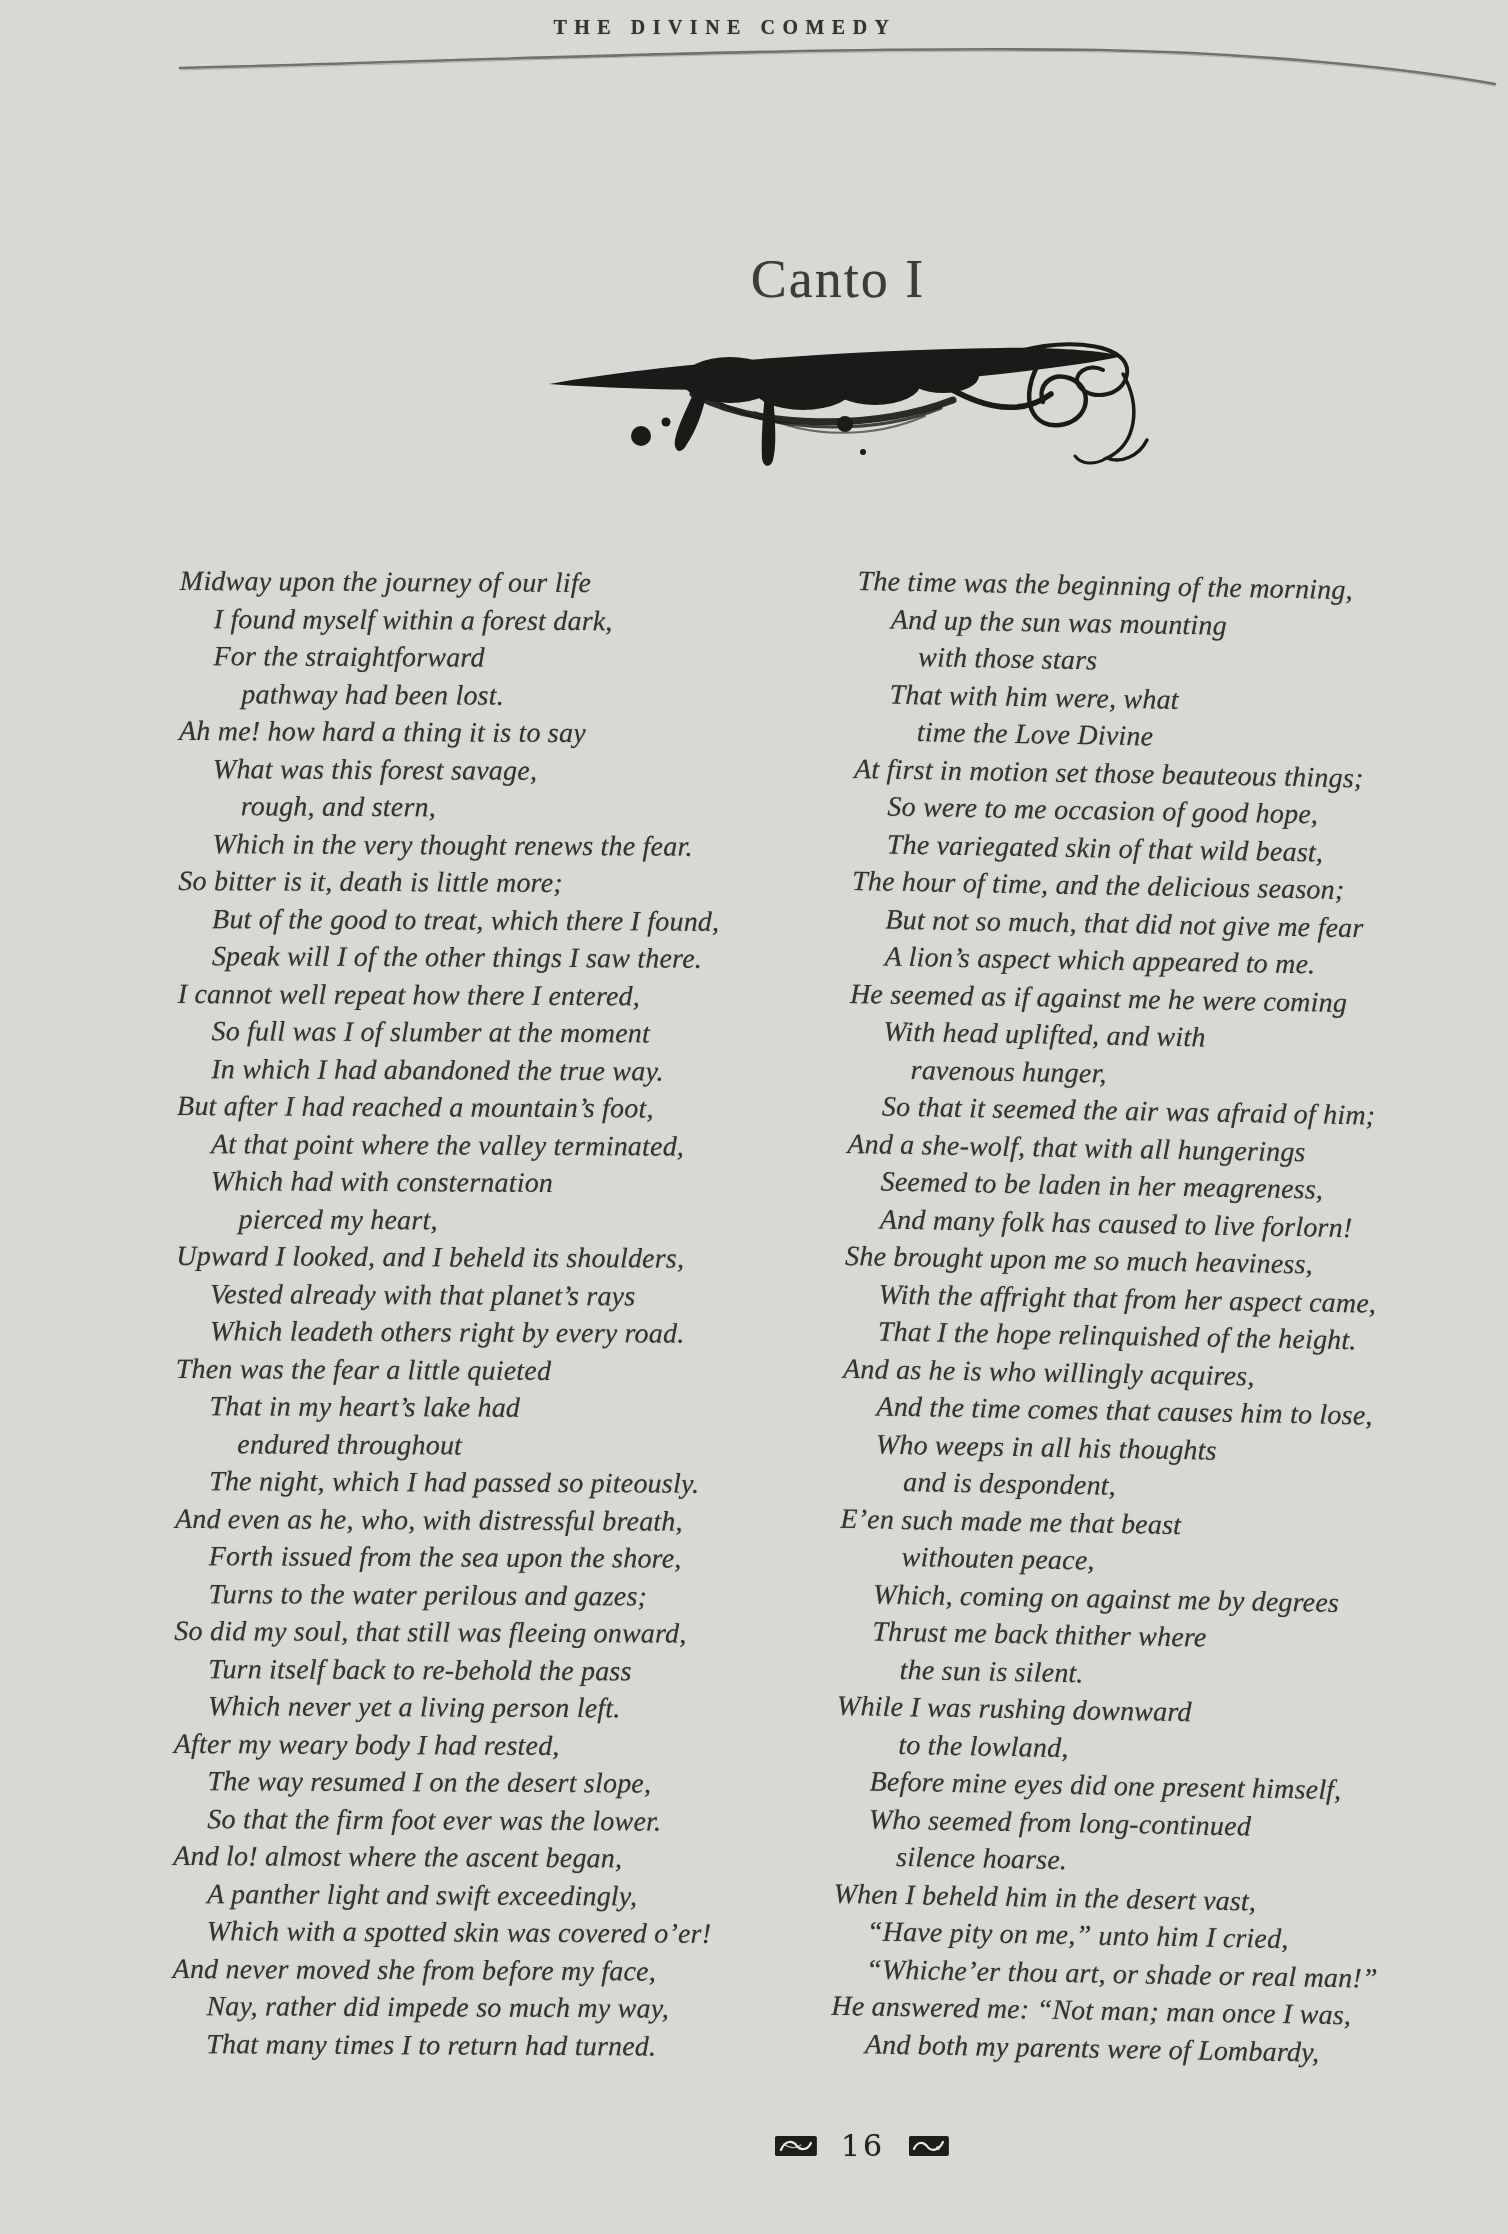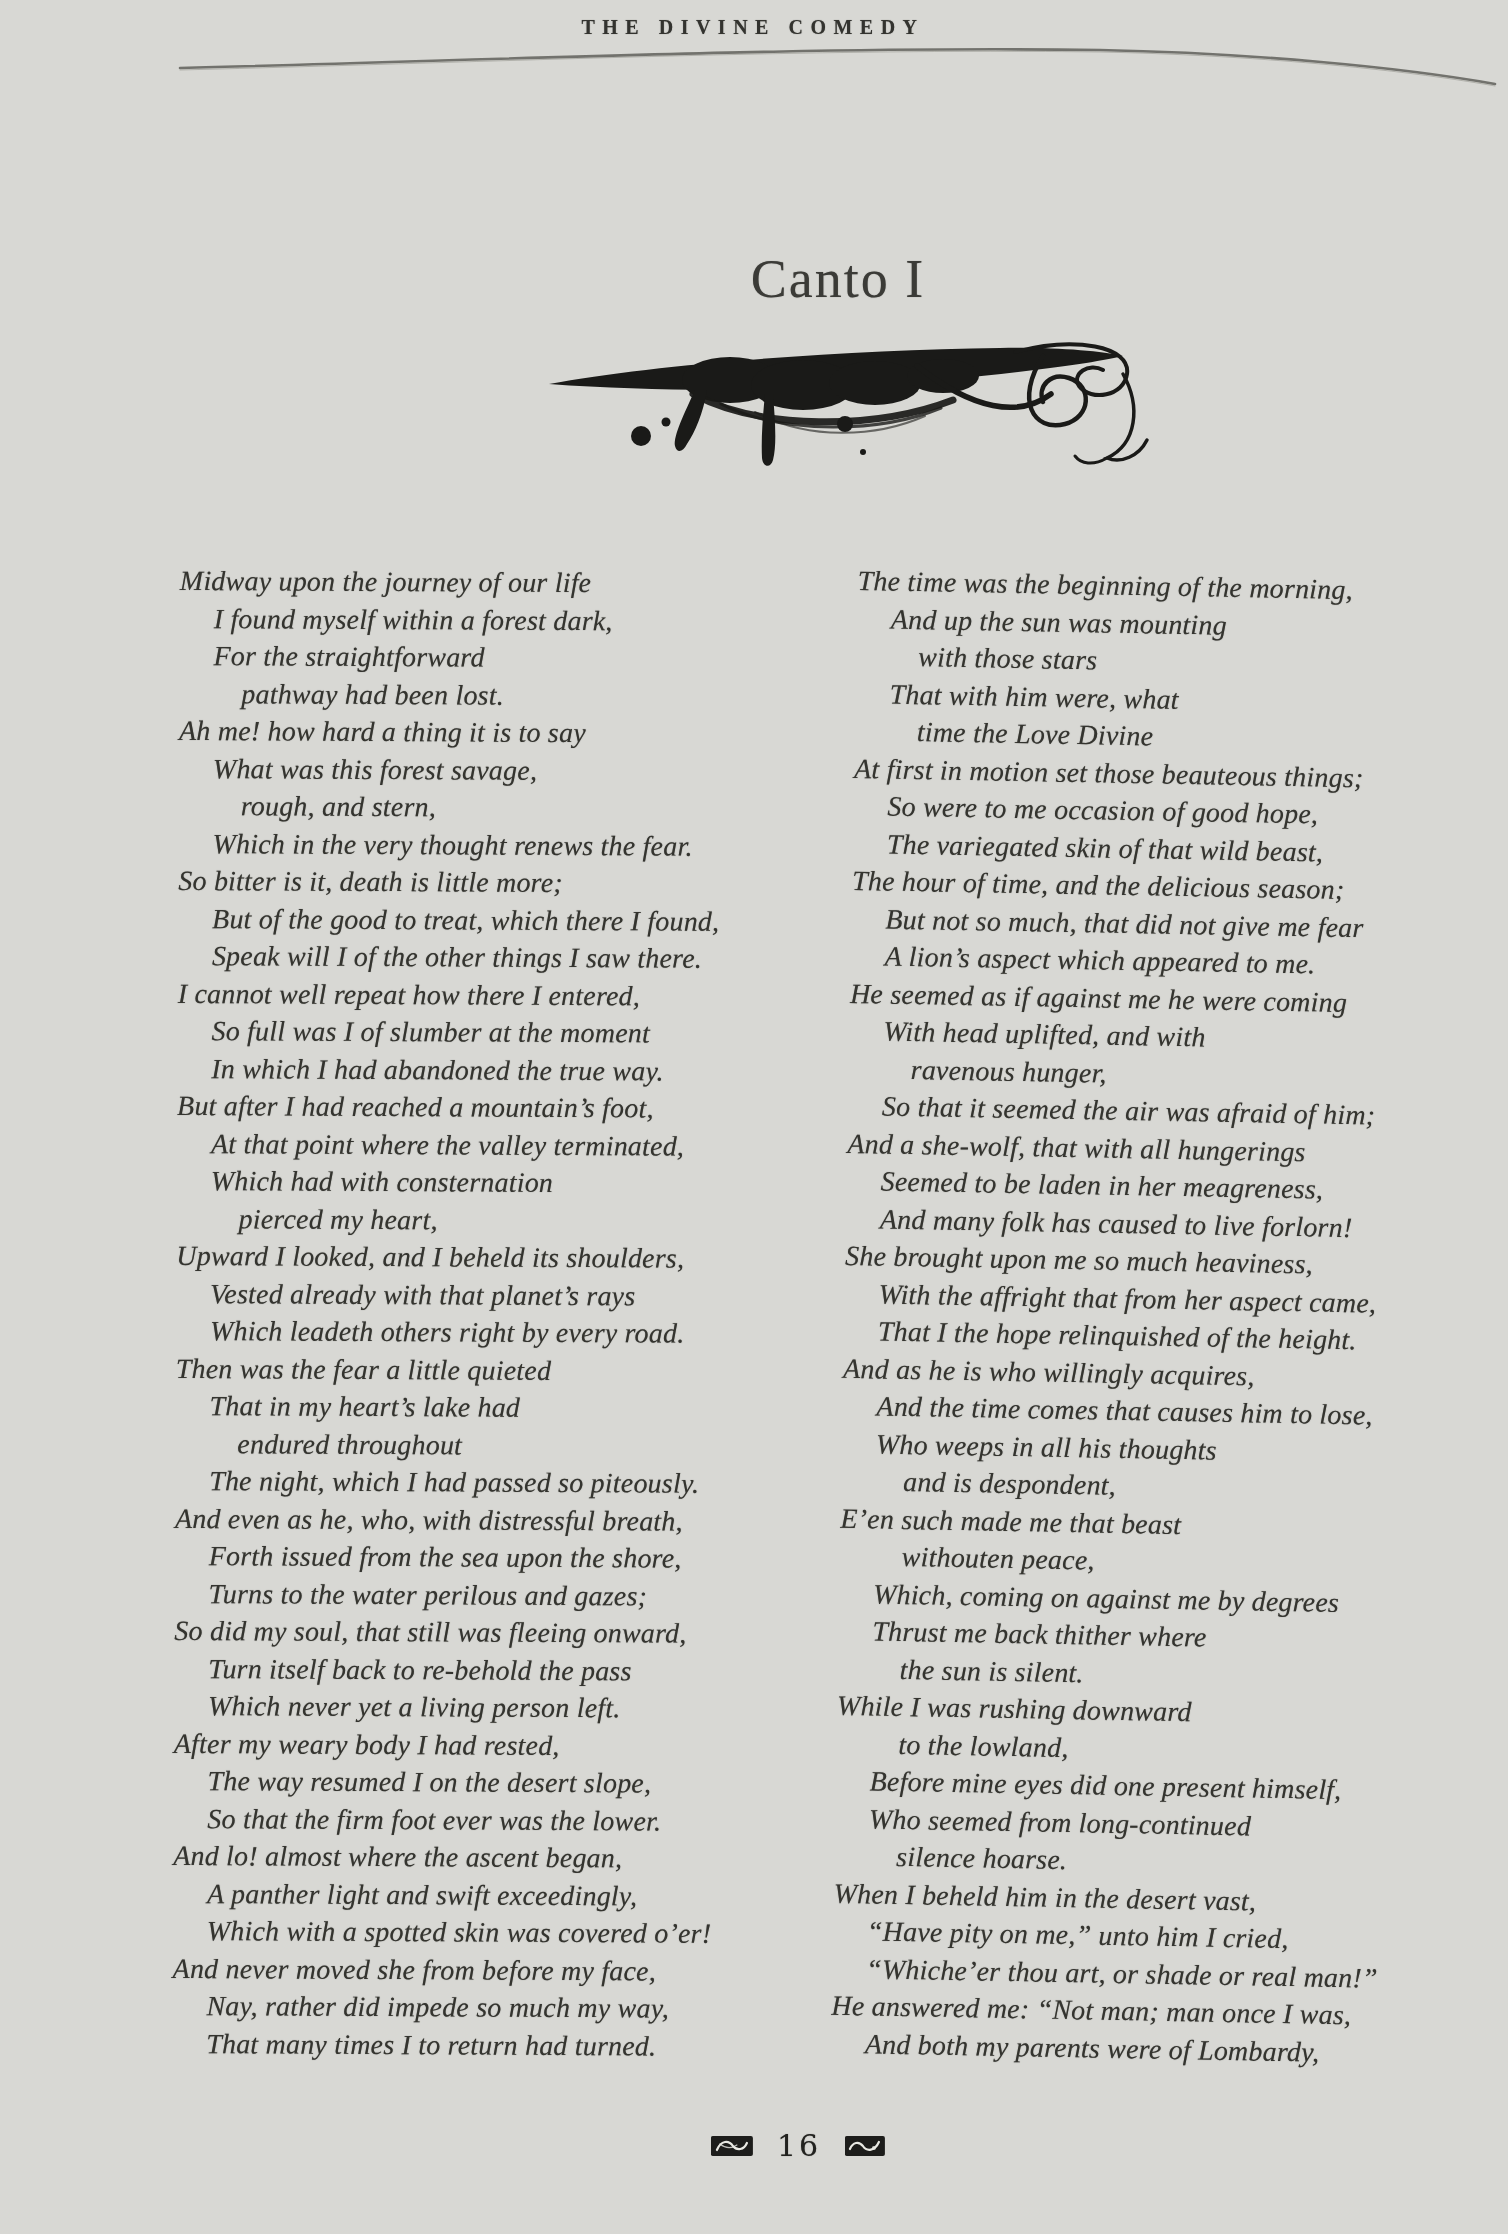--- a/index.html
+++ b/index.html
@@ -10,21 +10,21 @@
     overflow:hidden;
     background:
       linear-gradient(to right, rgba(0,0,0,0) 93%, rgba(198,184,150,.22) 97%, rgba(178,160,124,.38) 100%),
       linear-gradient(to bottom, rgba(0,0,0,0) 95%, rgba(160,152,130,.14) 100%),
       linear-gradient(135deg,#f2f2ee 0%,#f0f0ec 45%,#eeeee9 75%,#ececе6 100%),
       #f0f0ec;
     font-family:"Liberation Serif", serif;
     color:#2e2e2a;
   }
   .running-header{
-    position:absolute;top:16px;left:753px;transform:translateX(-50%);
+    position:absolute;top:16px;left:725px;transform:translateX(-50%);
     font-family:"Liberation Serif",serif;font-weight:bold;
     font-size:20px;letter-spacing:7.5px;color:#33332f;
     white-space:nowrap;
     text-shadow:0 0 1px rgba(40,40,36,.5);
   }
   .header-rule{position:absolute;left:170px;top:42px;}
   .page-title{
     position:absolute;top:160px;left:838px;transform:translateX(-50%);
     margin:0;font-family:"DejaVu Serif","Liberation Serif",serif;
     font-weight:bold;font-size:62px;color:#171715;letter-spacing:1px;
@@ -45,21 +45,21 @@
     letter-spacing:.2px;color:#34342f;
     text-shadow:0 0 1px rgba(48,48,44,.55);
   }
   .col-left{left:180px;transform:rotate(.3deg);transform-origin:0 0;}
   .col-right{left:858px;transform:rotate(1.05deg);transform-origin:0 0;}
   .line{white-space:nowrap;}
   .indent-0{padding-left:0;}
   .indent-1{padding-left:34px;}
   .indent-2{padding-left:62px;}
   .pagefoot{
-    position:absolute;top:2128px;left:798px;transform:translateX(-50%);
+    position:absolute;top:2128px;left:862px;transform:translateX(-50%);
     display:flex;align-items:center;gap:24px;
   }
   .pageno{
     font-family:"DejaVu Serif","Liberation Serif",serif;
     font-size:30px;color:#22221f;letter-spacing:3px;
     text-shadow:0 0 1px rgba(30,30,26,.5);
   }
   .fleuron{display:block;}
 </style>
 </head>

